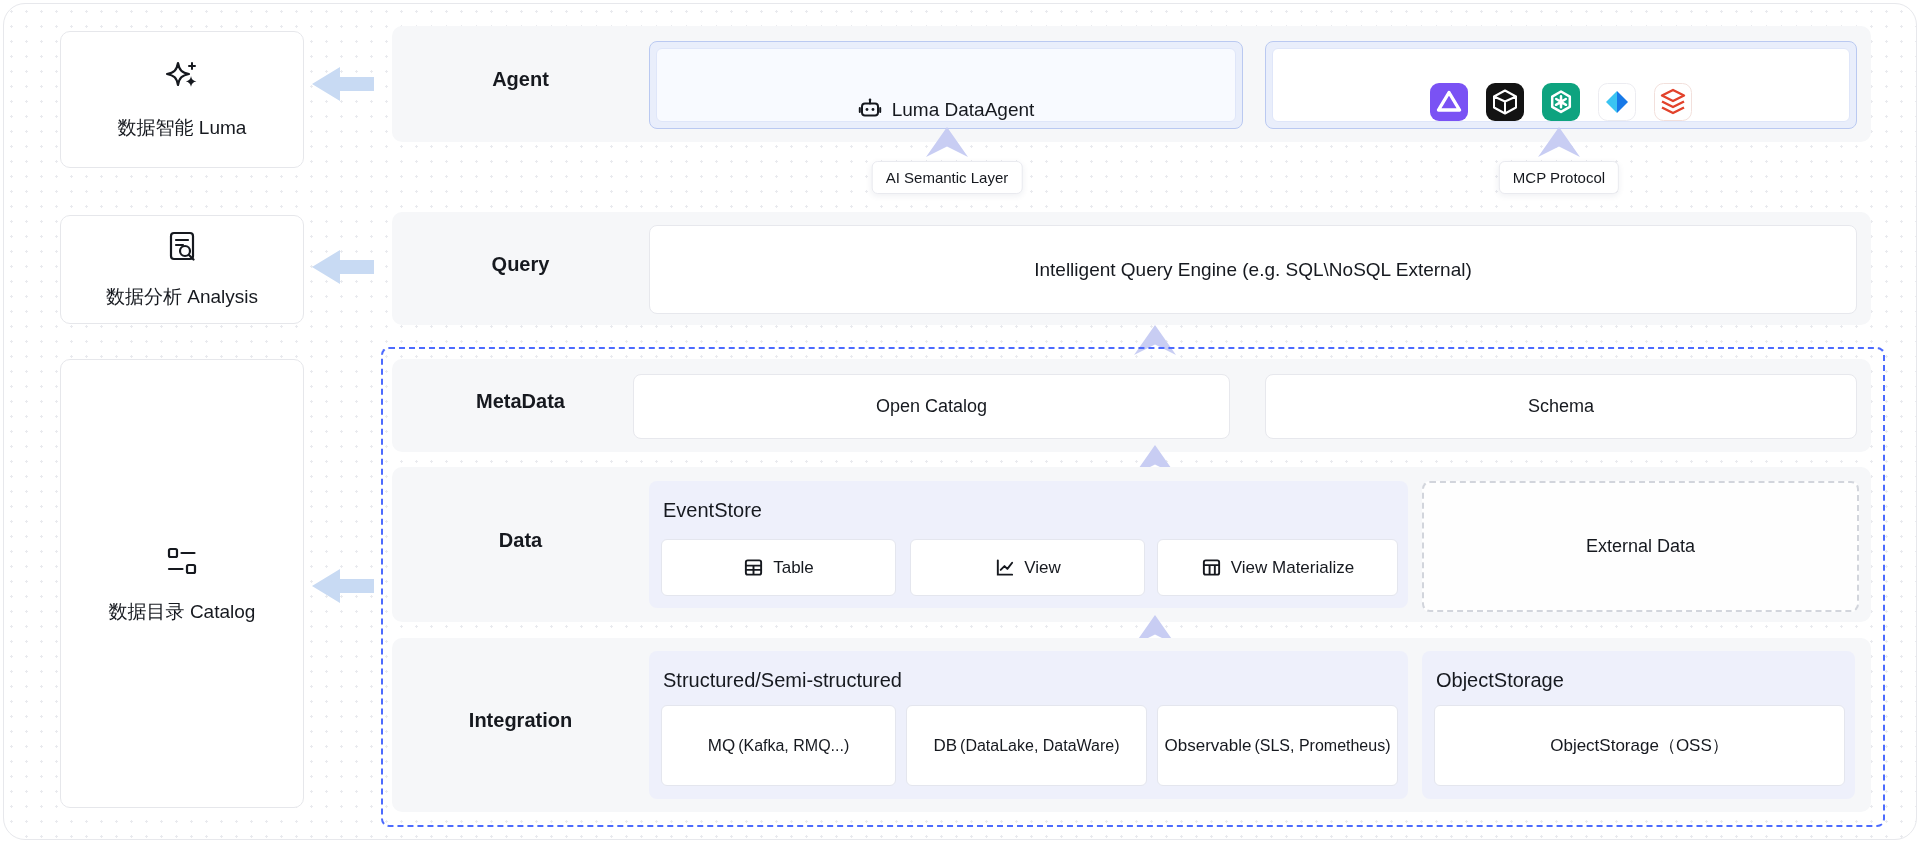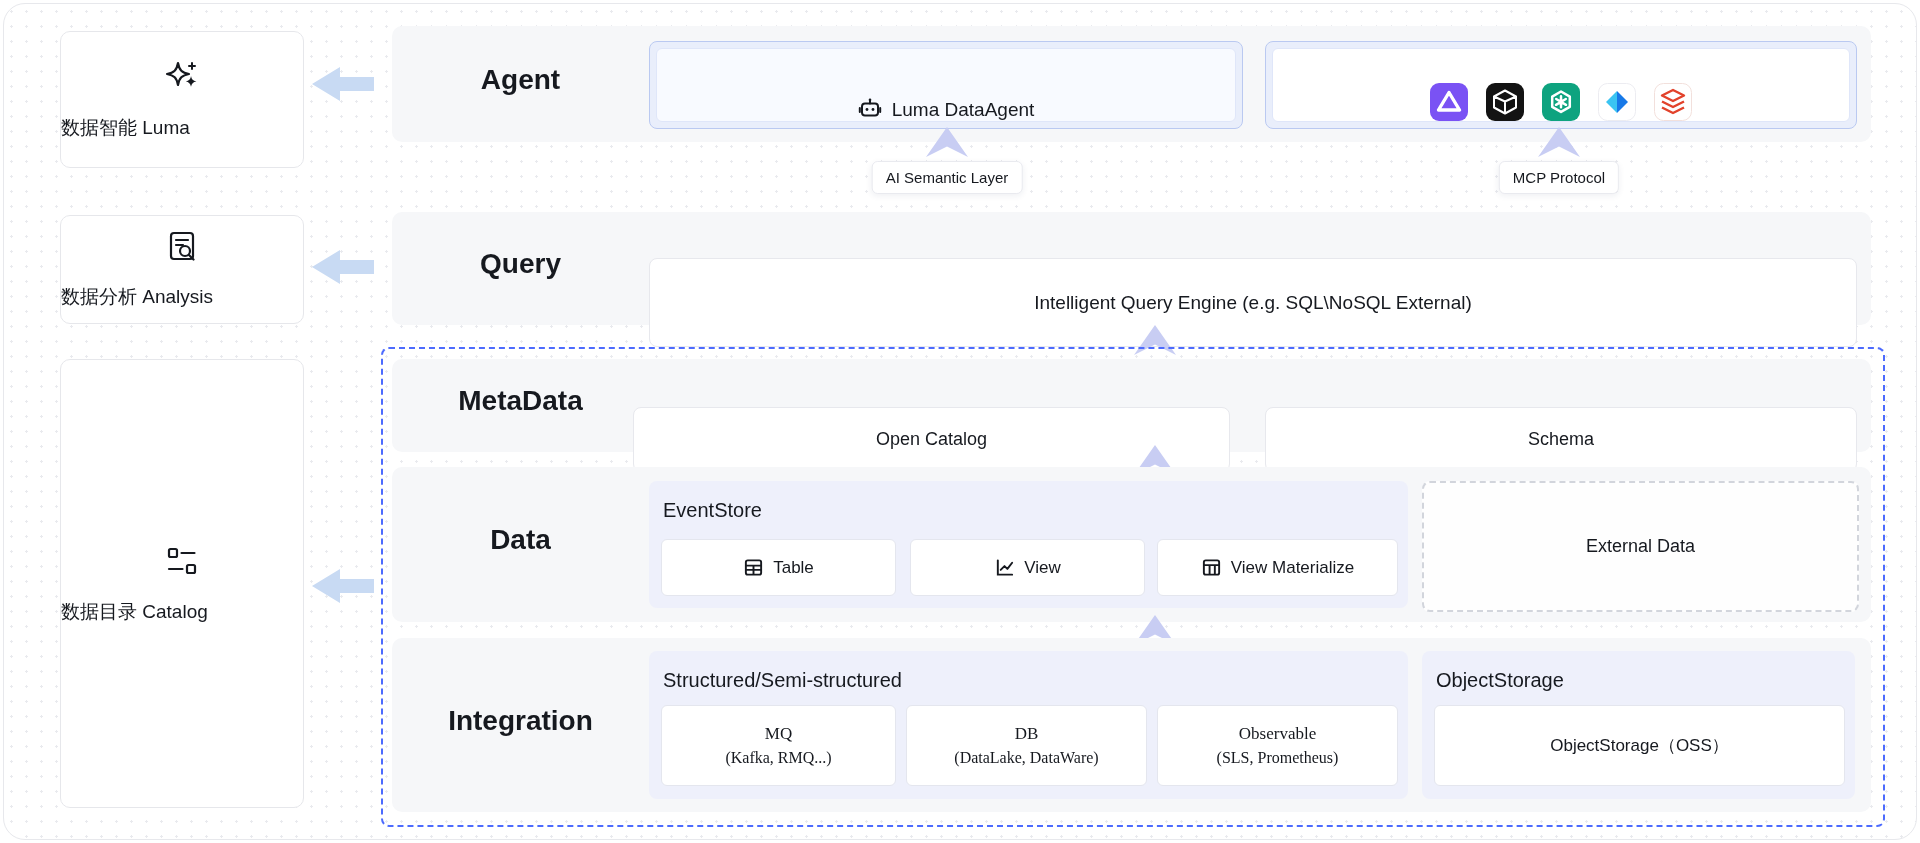--- a/index.html
+++ b/index.html
@@ -7,46 +7,46 @@
     width:1920px;height:843px;position:relative;background:#fff;
     font-family:"Liberation Sans","DejaVu Sans",sans-serif;color:#16191f;
   }
   .canvas{
     position:absolute;inset:3px;border:1px solid #e7e8ec;border-radius:22px;background:#fff;
     background-image:radial-gradient(circle,#e9eaee 1.3px,transparent 1.4px);
     background-size:15px 15px;overflow:hidden;
   }
   .side-box{
     position:absolute;left:56px;width:242px;background:#fff;border:1px solid #e6e7eb;border-radius:10px;
-    display:flex;flex-direction:column;justify-content:center;gap:20px;
+    display:flex;flex-direction:column;align-items:center;justify-content:center;gap:20px;
   }
   .side-label{font-size:19px;font-weight:500;}
   .row{position:absolute;left:388px;width:1479px;background:#f6f7f9;border-radius:10px;}
   .row-label{
     position:absolute;left:0;top:0;bottom:9px;width:257px;display:flex;align-items:center;justify-content:center;
-    font-size:28px;font-weight:600;
+    font-size:20px;font-weight:600;
   }
   .inner-white{
     position:absolute;background:#fff;border:1px solid #e7e8ed;border-radius:8px;
-    display:flex;align-items:center;justify-content:center;font-size:18px;margin-top:33px;
+    display:flex;align-items:center;justify-content:center;font-size:18px;
   }
   .agent-outer{position:absolute;background:#e9eefb;border:1px solid #bac9f1;border-radius:8px;}
   .agent-inner{
     position:absolute;inset:6px;background:#f8faff;border:1px solid #dfe6f9;border-radius:6px;
     display:flex;align-items:flex-end;justify-content:center;gap:10px;font-size:19px;font-weight:500;
   }
   .agent-inner.logos{background:#fff;gap:18px;}
   .logo{width:38px;height:38px;display:flex;align-items:center;justify-content:center;}
   .group{position:absolute;background:#eef0fb;border-radius:8px;}
   .group-label{position:absolute;left:14px;top:6px;font-size:20px;font-weight:500;margin-top:12px;}
   .btn{
     position:absolute;background:#fff;border:1px solid #e4e6ee;border-radius:6px;
     display:flex;align-items:center;justify-content:center;gap:9px;font-size:17px;
   }
-  .btn.two-line{flex-direction:column;gap:3px;line-height:1.25;font-family:Liberation Serif, serif;}
+  .btn.two-line{flex-direction:row;gap:3px;line-height:1.25;}
   .btn .sub{font-size:16px;}
   .dashed-box{
     position:absolute;background:#fefefe;border:2px dashed #d2d5dc;border-radius:8px;
     display:flex;align-items:center;justify-content:center;font-size:18px;
   }
   .big-dashed{
     position:absolute;left:377px;top:343px;width:1500px;height:476px;
     border:2px dashed #4d6bfe;border-radius:8px;pointer-events:none;
   }
   .tag{

